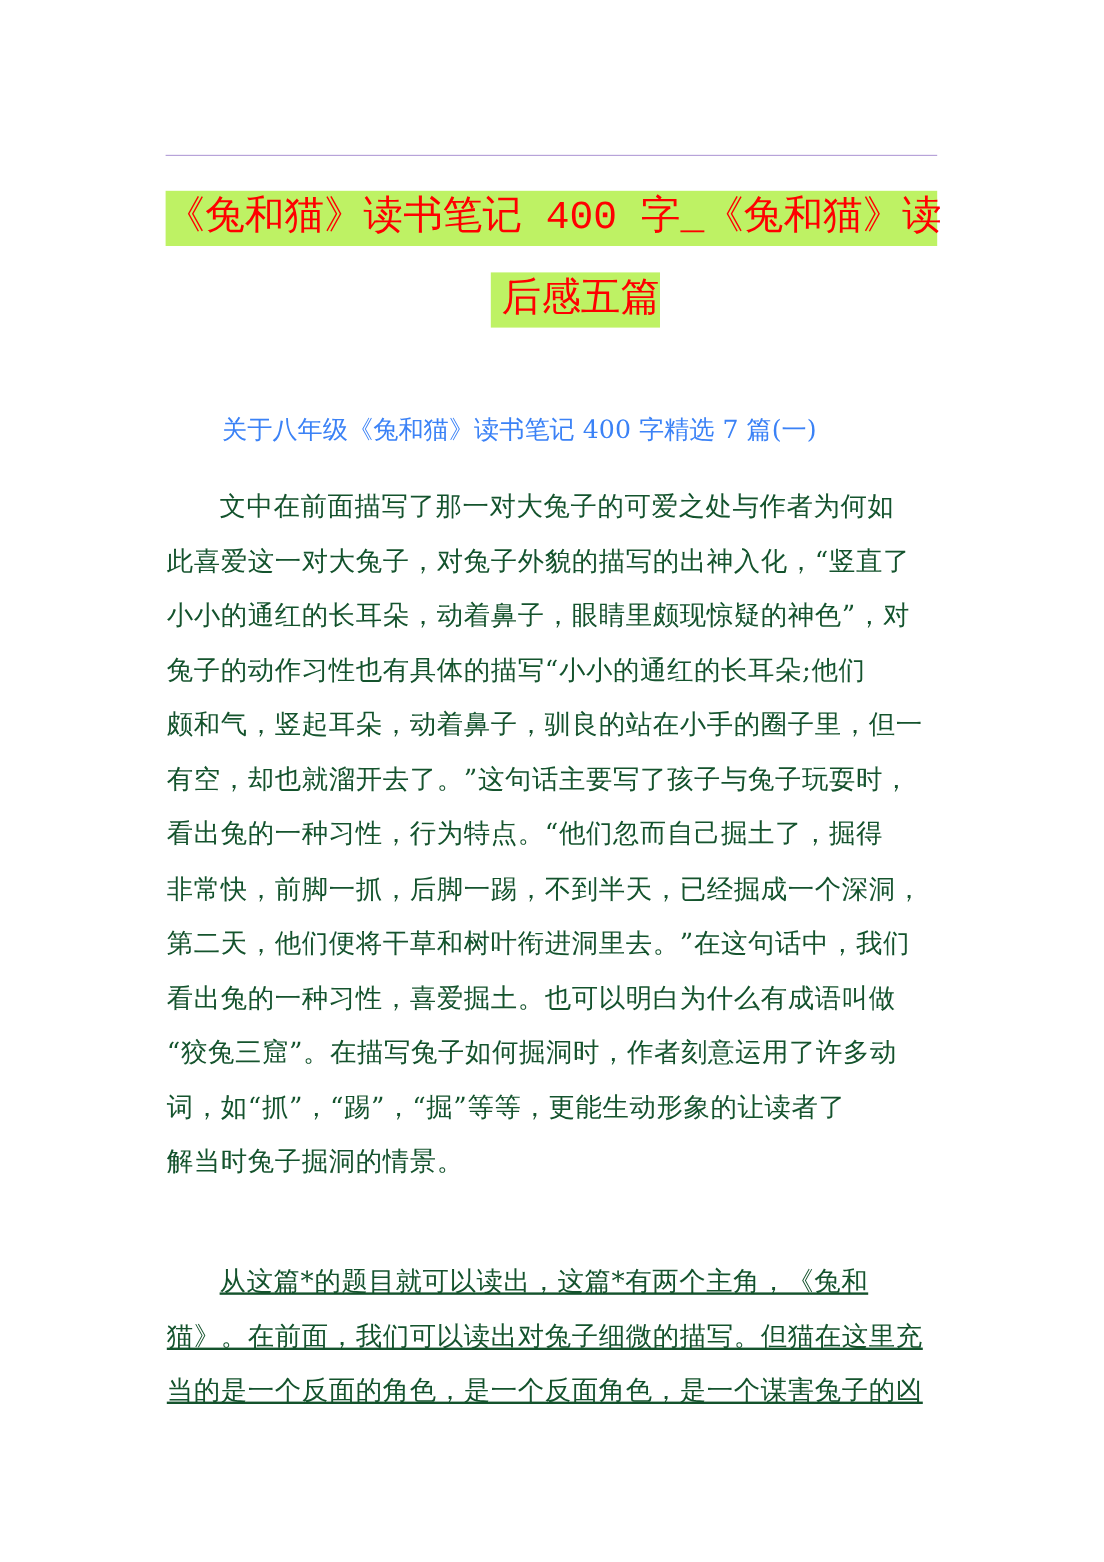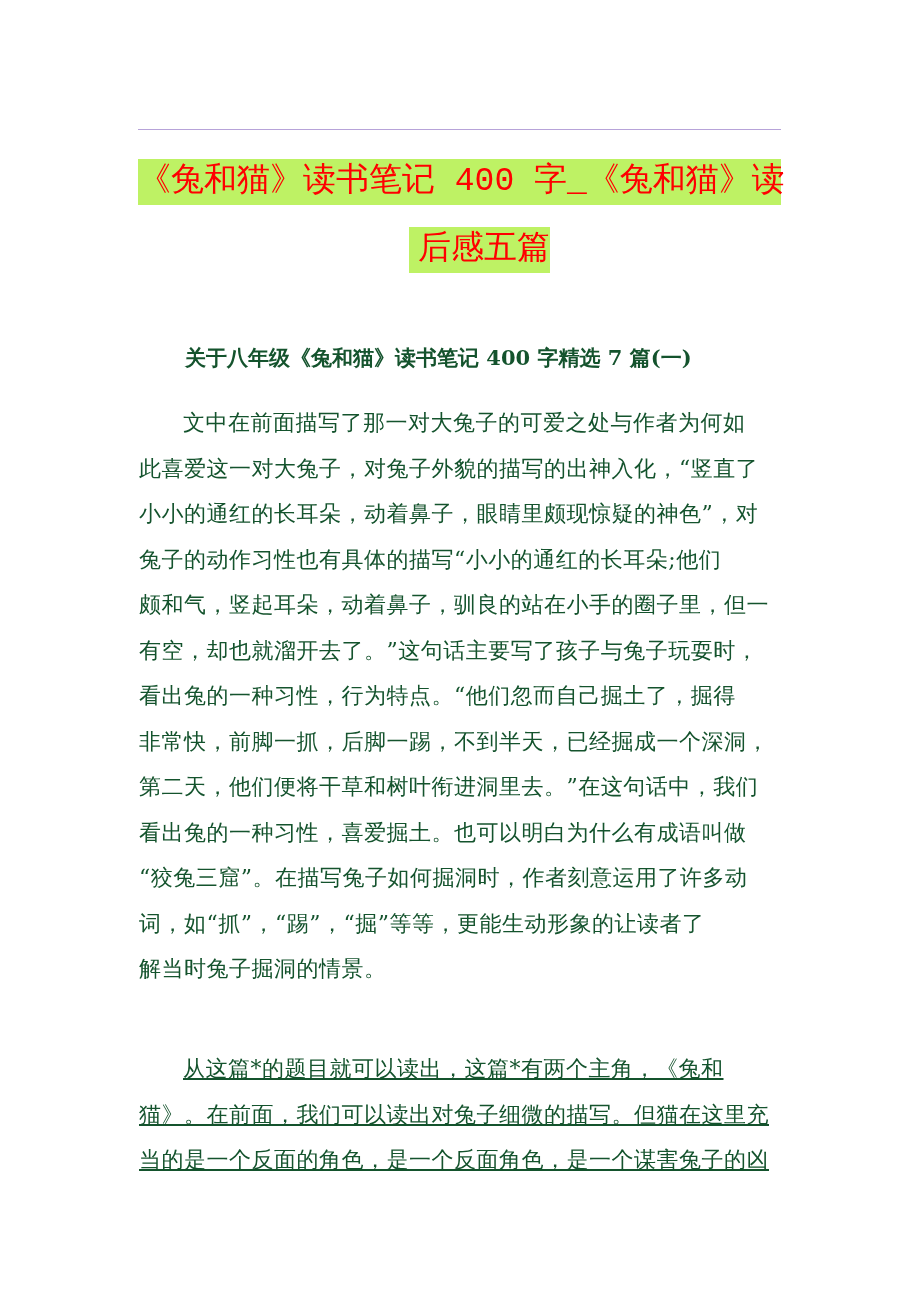--- a/index.html
+++ b/index.html
@@ -52,23 +52,23 @@
       text-align: right;
       margin-left: 20px;
     }
     .subheading {
       position: absolute;
       left: 185px;
       top: 340px;
       width: 550px;
       font-size: 21px;
       line-height: 36px;
-      font-weight: bold;
+      font-weight: normal;
       white-space: nowrap;
-      color: #14532d;
+      color: #3b82f6;
     }
     .para {
       position: absolute;
       left: 139px;
       width: 644px;
       font-size: 22px;
       line-height: 45.5px;
       color: #14532d;
       text-align: justify;
       text-indent: 44px;

